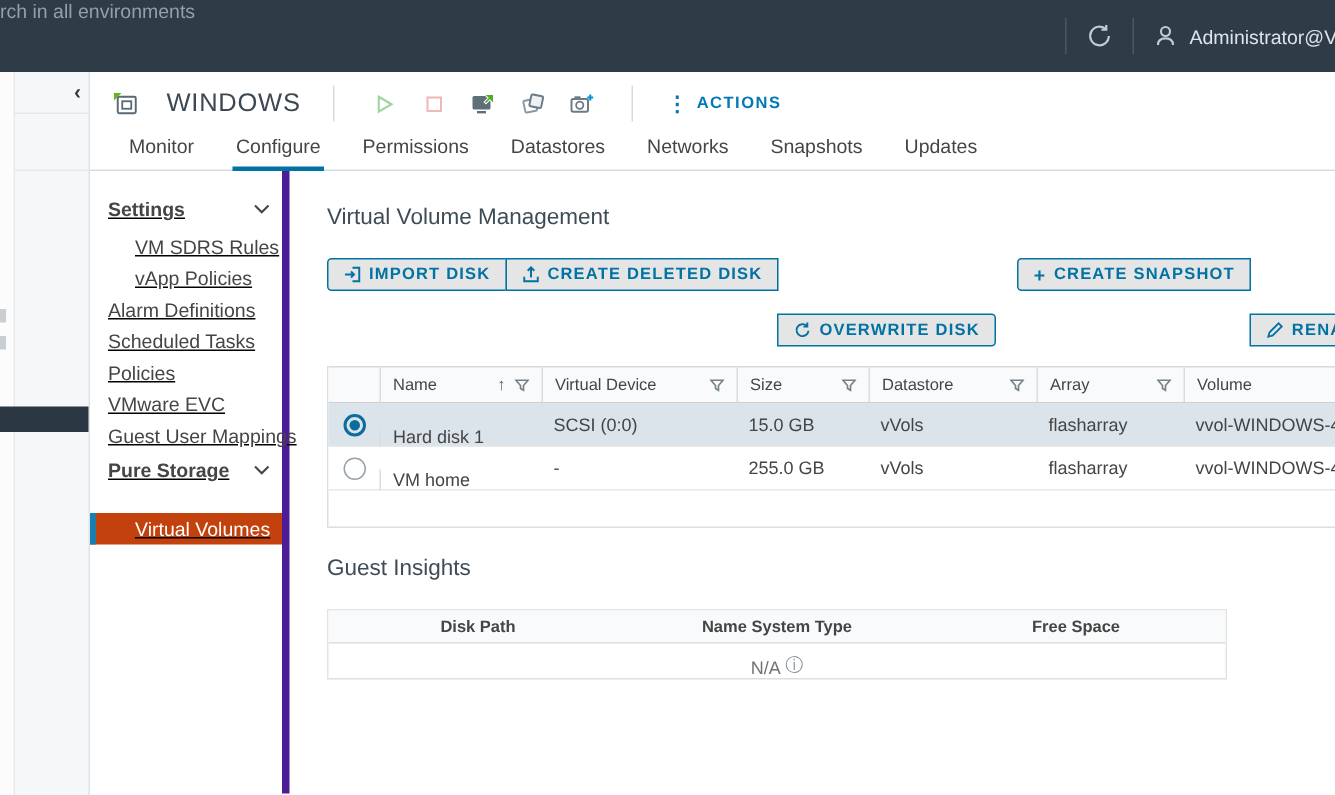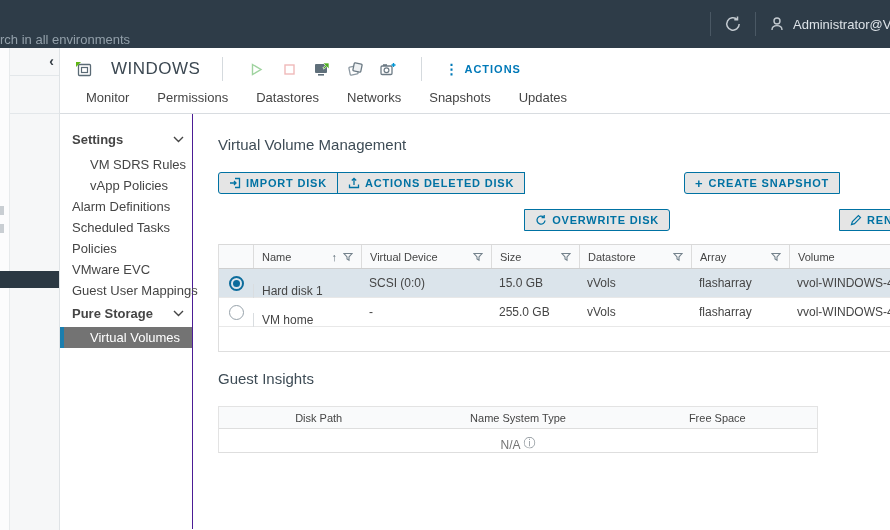--- a/index.html
+++ b/index.html
@@ -2,21 +2,21 @@
 <html><head>
 <meta charset="utf-8">
 <style>
   * { margin:0; padding:0; box-sizing:border-box; }
   html,body { width:890px; height:530px; overflow:hidden; background:#fff;
     font-family:"Liberation Sans", sans-serif; }
   body { position:relative; }
 
   
   .topbar { position:absolute; left:0; top:0; width:890px; height:48px; background:#2e3c48; }
-  .topbar .search-text { position:absolute; left:0; top:32px; font-size:13px; color:#93a0aa; }
+  .topbar .search-text { position:absolute; left:0; top:0; font-size:13px; color:#93a0aa; }
   .topbar .right { position:absolute; left:710px; top:0; height:48px; display:flex; align-items:center; }
   .tb-divider { width:1px; height:24px; background:#4a5864; }
   .tb-iconbtn { width:44px; height:48px; display:flex; align-items:center; justify-content:center; cursor:pointer; }
   .user-cluster { display:flex; align-items:center; gap:7px; padding-left:12px; color:#dde3e8; font-size:13px; white-space:nowrap; }
 
   
   .tree-rail { position:absolute; left:0; top:48px; width:60px; bottom:0; background:#f6f7f8; border-right:1px solid #dfe3e6; }
   .tree-rail .inner-strip { position:absolute; left:0; top:0; width:10px; bottom:0; background:#fcfcfd; border-right:1px solid #e7eaec; }
   .tree-rail .hline1 { position:absolute; left:10px; right:0; top:27px; border-top:1px solid #e3e7ea; }
   .tree-rail .hline2 { position:absolute; left:10px; right:0; top:65px; border-top:1px solid #e3e7ea; }
@@ -36,26 +36,26 @@
   .actions-btn { display:flex; align-items:center; gap:5px; color:#0079b8; font-size:11px; font-weight:bold; letter-spacing:1px; cursor:pointer; }
   .actions-dots { font-size:14px; font-weight:bold; line-height:1; }
 
   
   .tabbar { display:flex; padding-left:12px; border-bottom:1px solid #d8dce0; height:24px; }
   .tab { font-size:13px; color:#454545; padding:0 14px 8px 14px; position:relative; cursor:pointer; white-space:nowrap; }
   .tab.active::after { content:""; position:absolute; left:12px; right:12px; bottom:-1px; height:3px; background:#0072a3; }
 
   
   .config-wrap { display:flex; height:415px; }
-  .cfg-sidebar { width:133px; border-right:1px solid #4c1d95; padding-top:13px; flex:none; }
+  .cfg-sidebar { width:133px; border-right:5px solid #4c1d95; padding-top:13px; flex:none;text-decoration:underline; }
   .cfg-item { font-size:13px; color:#454545; padding:3px 8px 3px 12px; cursor:pointer; white-space:nowrap; }
   .cfg-group { font-weight:bold; display:flex; align-items:center; justify-content:space-between; margin-top:2px; }
   .cfg-sub { padding-left:30px; }
   .cfg-gap { height:4px; }
-  .cfg-item.selected { background:#737373; color:#fff; border-left:4px solid #1b7eae; padding-left:26px; margin-top:3px; }
+  .cfg-item.selected { background:#c2410c; color:#fff; border-left:4px solid #1b7eae; padding-left:26px; margin-top:18px; }
 
   
   .content { flex:1; padding:0 0 0 25px; }
   .content h2 { margin-top:22px; font-size:15px; font-weight:400; color:#3e4c56; }
   .btn-row { display:flex; margin-top:19px; }
   .btn-group { display:flex; }
   .btn-group + .btn-group { margin-left:14px; }
   .obtn { height:22px; display:flex; align-items:center; gap:5px; padding:0 10px; background:#e5e5e5;
     border:1px solid #0072a3; color:#0072a3; font-size:11px; font-weight:bold; letter-spacing:.8px;
     cursor:pointer; white-space:nowrap; }
@@ -89,21 +89,21 @@
   .dt-footer { height:25px; border-bottom:1px solid #dedede; }
   .radio { width:15px; height:15px; border-radius:50%; position:relative; }
   .radio.on { border:2px solid #0c6c9c; }
   .radio.on::after { content:""; position:absolute; left:2px; top:2px; width:7px; height:7px; border-radius:50%; background:#0c6c9c; }
   .radio.off { border:1px solid #97a2aa; background:#fff; }
 
   
   .content h3 { margin-top:18px; font-size:15px; font-weight:400; color:#3e4c56; }
   .gtable { width:600px; margin-top:19px; border:1px solid #e3e3e3; border-bottom:1px solid #dedede; }
   .gt-header { display:flex; height:22px; background:#f9fafb; border-bottom:1px solid #dedede; }
-  .gt-hcell { flex:1; display:flex; align-items:center; justify-content:center; font-size:11px; color:#454545; font-weight:normal; }
+  .gt-hcell { flex:1; display:flex; align-items:center; justify-content:center; font-size:11px; color:#454545; font-weight:bold; }
   .gt-row { height:23px; display:flex; align-items:flex-end; justify-content:center; font-size:12px; color:#737373; gap:3px; }
   .info-glyph { font-size:12px; color:#8a9298; }
 
   svg { display:block; }
 </style>
 </head>
 <body>
 
 <div class="topbar">
   <div class="search-text">rch in all environments</div>
@@ -185,20 +185,21 @@
     </span>
     <span class="eh-divider"></span>
     <span class="actions-btn">
       <span class="actions-dots">⋮</span>
       <span>ACTIONS</span>
     </span>
   </div>
 
   <div class="tabbar">
     <div class="tab">Monitor</div>
+    <div class="tab active">Configure</div>
     <div class="tab">Permissions</div>
     <div class="tab">Datastores</div>
     <div class="tab">Networks</div>
     <div class="tab">Snapshots</div>
     <div class="tab">Updates</div>
   </div>
 
   <div class="config-wrap">
     <div class="cfg-sidebar">
       <div class="cfg-item cfg-group">
@@ -234,21 +235,21 @@
               <path d="M6 1.5 h4.5 v9 H6" fill="none" stroke="#0072a3" stroke-width="1.3"></path>
               <path d="M1 6 h6 M5 4 l2 2 -2 2" fill="none" stroke="#0072a3" stroke-width="1.3"></path>
             </svg>
             <span>IMPORT DISK</span>
           </button>
           <button class="obtn">
             <svg width="12" height="12" viewBox="0 0 12 12">
               <path d="M1.5 7.5 v3 h9 v-3" fill="none" stroke="#0072a3" stroke-width="1.3"></path>
               <path d="M6 8 V1.5 M3.8 3.5 L6 1.3 l2.2 2.2" fill="none" stroke="#0072a3" stroke-width="1.3"></path>
             </svg>
-            <span>ACTIONS DELETED DISK</span>
+            <span>CREATE DELETED DISK</span>
           </button>
           <button class="obtn">
             <svg width="12" height="12" viewBox="0 0 12 12">
               <path d="M10 6.5 a4 4 0 1 1 -1.2 -3.3" fill="none" stroke="#0072a3" stroke-width="1.3"></path>
               <path d="M9.2 1 v2.6 h-2.6" fill="none" stroke="#0072a3" stroke-width="1.3"></path>
             </svg>
             <span>OVERWRITE DISK</span>
           </button>
         </div>
         <div class="btn-group">

